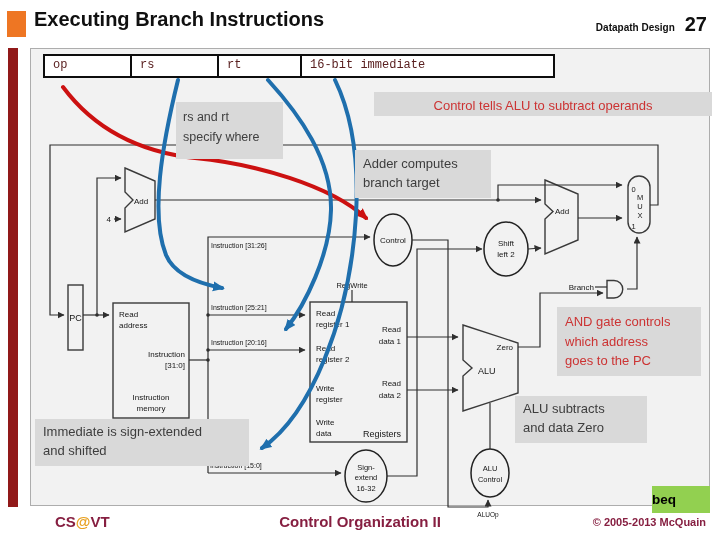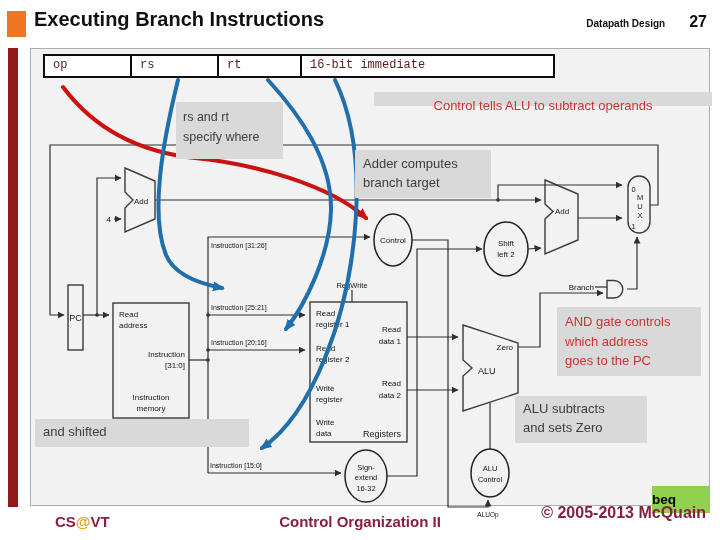--- a/index.html
+++ b/index.html
@@ -2,42 +2,42 @@
 <html><head>
 <meta charset="utf-8">
 <style>
   html,body{margin:0;padding:0;background:#fff}
   .slide{position:relative;width:720px;height:540px;background:#ffffff;font-family:"Liberation Sans",sans-serif;overflow:hidden}
   .abs{position:absolute}
   .bullet{left:7px;top:11px;width:19px;height:26px;background:#ee7623}
   .title{left:34px;top:8px;font-size:20px;font-weight:bold;color:#101010;white-space:nowrap}
   .pagetag{right:13px;top:13px;color:#101010;font-weight:bold;white-space:nowrap}
   .pagetag .ctx{font-size:10px}
-  .pagetag .pg{font-size:16px;margin-left:24px}
+  .pagetag .pg{font-size:20px;margin-left:10px}
   .leftbar{left:8px;top:48px;width:10px;height:459px;background:#911919}
   .panel{left:30px;top:48px;width:680px;height:458px;background:#f2f2f2;border:1px solid #adadad;box-sizing:border-box}
   .iformat{left:43px;top:54px;width:512px;height:24px;background:#ffffff;border:2px solid #0d0d0d;box-sizing:border-box;display:flex;font-family:"Liberation Mono","DejaVu Sans Mono",monospace;font-size:12px;color:#5a2020}
   .iformat .cell{padding:2px 0 15px 8px;box-sizing:border-box;white-space:nowrap;overflow:hidden}
   .c-op{width:87px;border-right:2px solid #0d0d0d}
   .c-rs{width:87px;border-right:2px solid #0d0d0d}
   .c-rt{width:83px;border-right:2px solid #0d0d0d}
   .c-imm{flex:1}
   .note{background:#d9d9d9;font-size:13px;line-height:1.5;color:#3d3d3d;padding:4px 6px;box-sizing:border-box}
   .note-rsrt{left:176px;top:102px;width:107px;color:#404040;font-size:12.5px;line-height:1.6;padding:5px 0 12px 7px}
-  .note-control{left:374px;top:92px;width:338px;height:14px;color:#cc3333;text-align:center;line-height:20px;padding-top:4px}
+  .note-control{left:374px;top:92px;width:338px;height:24px;color:#cc3333;text-align:center;line-height:20px;padding-top:4px}
   .note-adder{left:355px;top:150px;width:136px;padding:5px 0 5px 8px;line-height:1.45}
   .note-and{left:557px;top:307px;width:144px;color:#cc3333;padding:5px 0 5px 8px;line-height:1.5}
   .note-alu{left:515px;top:396px;width:132px;padding:4px 0 5px 8px;line-height:1.45}
   .note-imm{left:35px;top:419px;width:214px;padding:4px 0 5px 8px;line-height:1.45}
   .badge{left:652px;top:486px;width:58px;height:27px;background:#92d050;color:#000;font-weight:bold;font-size:13.5px;text-align:left;line-height:27px}
   .footer{top:513px;color:#861f41;font-weight:bold;white-space:nowrap}
   .f-left{left:55px;font-size:15px}
   .f-left .at{color:#e8a020}
   .f-center{left:0;width:720px;text-align:center;font-size:15px;pointer-events:none}
-  .f-right{right:14px;top:504px;font-size:16px}
+  .f-right{right:14px;top:516px;font-size:11px}
   svg.diagram{position:absolute;left:0;top:0}
   svg text{font-family:"Liberation Sans",sans-serif;fill:#161616}
   .t65{font-size:6.5px}.t7{font-size:7px}.t75{font-size:7.5px}.t8{font-size:8px}.t9{font-size:9px}
   .mid{text-anchor:middle}.end{text-anchor:end}
   .wire{fill:none;stroke:#2f2f2f;stroke-width:1.2}
   .shape{fill:#f2f2f2;stroke:#3a3a3a;stroke-width:1.4}
   .oval{fill:#f2f2f2;stroke:#222222;stroke-width:1.5}
   .dot{fill:#2f2f2f;stroke:none}
   .curve{fill:none;stroke-width:4;stroke-linecap:round}
   .cblue{stroke:#1f6fad}.cred{stroke:#cc1111}
@@ -184,23 +184,24 @@
     <div>Adder computes</div>
     <div>branch target</div>
   </div>
   <div class="abs note note-and">
     <div>AND gate controls</div>
     <div>which  address</div>
     <div>goes to the PC</div>
   </div>
   <div class="abs note note-alu">
     <div>ALU subtracts</div>
-    <div>and sets Zero</div>
+    <div>and data Zero</div>
   </div>
   <div class="abs note note-imm">
+    <div>Immediate is sign-extended</div>
     <div>and shifted</div>
   </div>
 
   <div class="abs badge">beq</div>
 
   <div class="abs footer f-left">
     <span>CS</span><span class="at">@</span><span>VT</span>
   </div>
   <div class="abs footer f-center">Control Organization II</div>
   <div class="abs footer f-right">© 2005-2013 McQuain</div>

